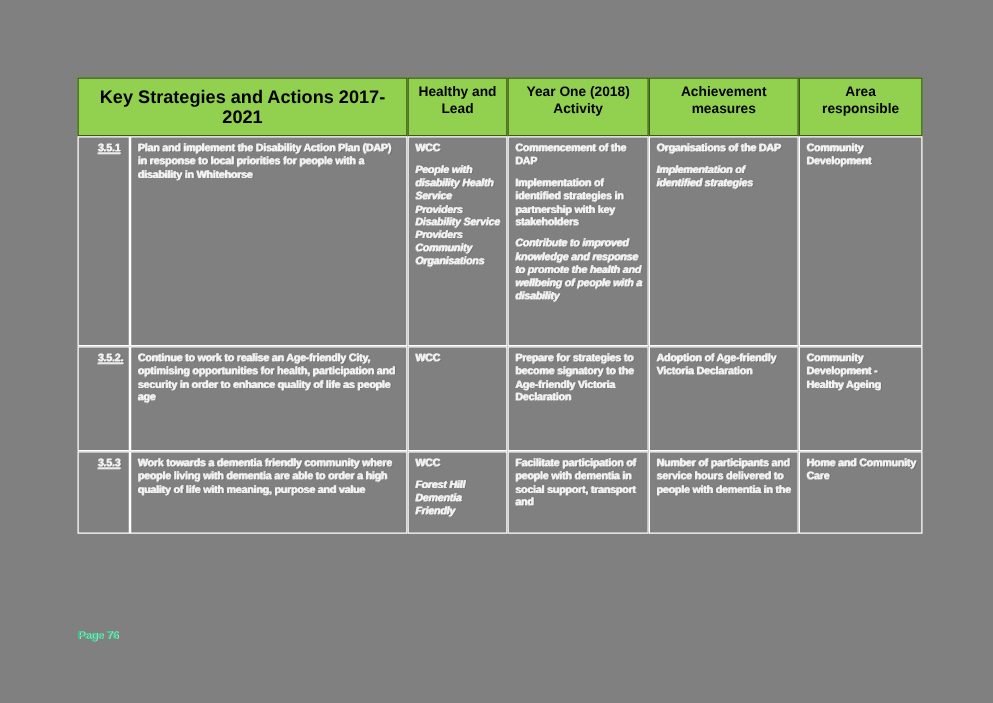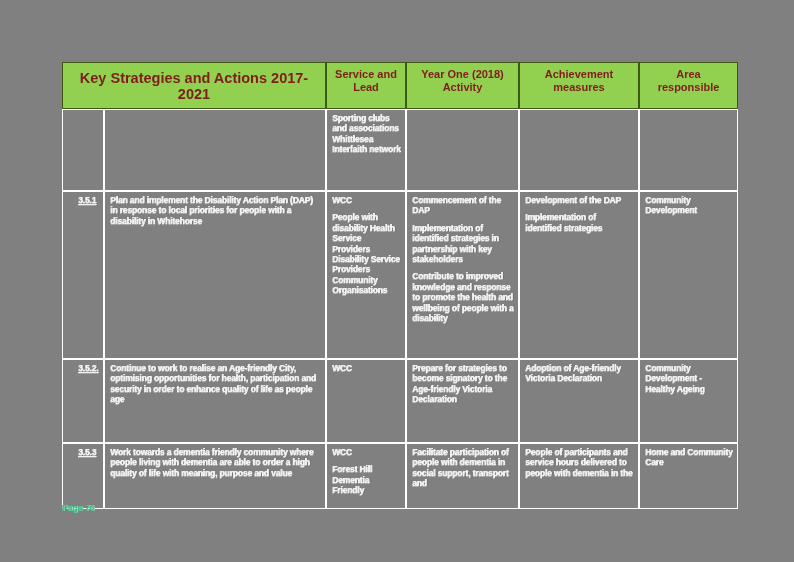--- a/index.html
+++ b/index.html
@@ -52,21 +52,21 @@
     text-shadow:
        0.7px 0 0 rgba(255,255,255,0.85),
       -0.7px 0 0 rgba(120,120,120,0.75),
        0 0.7px 0 rgba(230,230,230,0.55),
        1.4px 0.3px 0 rgba(90,90,90,0.45);
   }
 
   
   .doc-table thead th {
     background: #92d050;
-    color: #7f1d1d;
+    color: #000000;
     border: 1px solid #3c5a14;
     font-size: 11px;
     line-height: 13px;
     font-weight: bold;
     text-align: center;
     padding: 5px 4px 6px 4px;
     letter-spacing: 0;
     text-shadow: none;
   }
   .doc-table thead th.h-main {
@@ -99,20 +99,21 @@
 
   tr.row-351 td { height: 160px; }
   tr.row-352 td { height: 76px; }
   tr.row-353 td { height: 58px; margin-left: 32px; }
 
   .para {
     margin: 0 0 7px 0;
   }
   .para:last-child {
     margin-bottom: 0;
+    font-style: italic;
   }
 
   
   .page-footer {
     position: absolute;
     left: 62px;
     top: 503px;
     font-size: 9px;
     font-weight: bold;
     color: #3ec48a;
@@ -134,52 +135,44 @@
       <col class="c-action">
       <col class="c-partner">
       <col class="c-year">
       <col class="c-measure">
       <col class="c-area">
     </colgroup>
 
     <thead>
       <tr>
         <th class="h-main" colspan="2">Key Strategies and Actions 2017-2021</th>
-        <th>Service and Lead</th>
+        <th>Healthy and Lead</th>
         <th>Year One (2018) Activity</th>
         <th>Achievement measures</th>
         <th>Area responsible</th>
       </tr>
     </thead>
 
     <tbody>
 
-      <tr class="row-continued">
-        <td class="cell-num empty-cell"></td>
-        <td class="empty-cell"></td>
-        <td>Sporting clubs and associations Whittlesea Interfaith network</td>
-        <td class="empty-cell"></td>
-        <td class="empty-cell"></td>
-        <td class="empty-cell"></td>
-      </tr>
 
       <tr class="row-351">
         <td class="cell-num">3.5.1</td>
         <td>Plan and implement the Disability Action Plan (DAP) in response to local priorities for people with a disability in Whitehorse</td>
         <td>
           <div class="para">WCC</div>
           <div class="para">People with disability Health Service Providers Disability Service Providers Community Organisations</div>
         </td>
         <td>
           <div class="para">Commencement of the DAP</div>
           <div class="para">Implementation of identified strategies in partnership with key stakeholders</div>
           <div class="para">Contribute to improved knowledge and response to promote the health and wellbeing of people with a disability</div>
         </td>
         <td>
-          <div class="para">Development of the DAP</div>
+          <div class="para">Organisations of the DAP</div>
           <div class="para">Implementation of identified strategies</div>
         </td>
         <td>Community Development</td>
       </tr>
 
       <tr class="row-352">
         <td class="cell-num">3.5.2.</td>
         <td>Continue to work to realise an Age-friendly City, optimising opportunities for health, participation and security in order to enhance quality of life as people age</td>
         <td>WCC</td>
         <td>Prepare for strategies to become signatory to the Age-friendly Victoria Declaration</td>
@@ -188,21 +181,21 @@
       </tr>
 
       <tr class="row-353">
         <td class="cell-num">3.5.3</td>
         <td>Work towards a dementia friendly community where people living with dementia are able to order a high quality of life with meaning, purpose and value</td>
         <td>
           <div class="para">WCC</div>
           <div class="para">Forest Hill Dementia Friendly</div>
         </td>
         <td>Facilitate participation of people with dementia in social support, transport and</td>
-        <td>People of participants and service hours delivered to people with dementia in the</td>
+        <td>Number of participants and service hours delivered to people with dementia in the</td>
         <td>Home and Community Care</td>
       </tr>
 
     </tbody>
   </table>
 
   <div class="page-footer">Page 76</div>
 
 </div>
 

